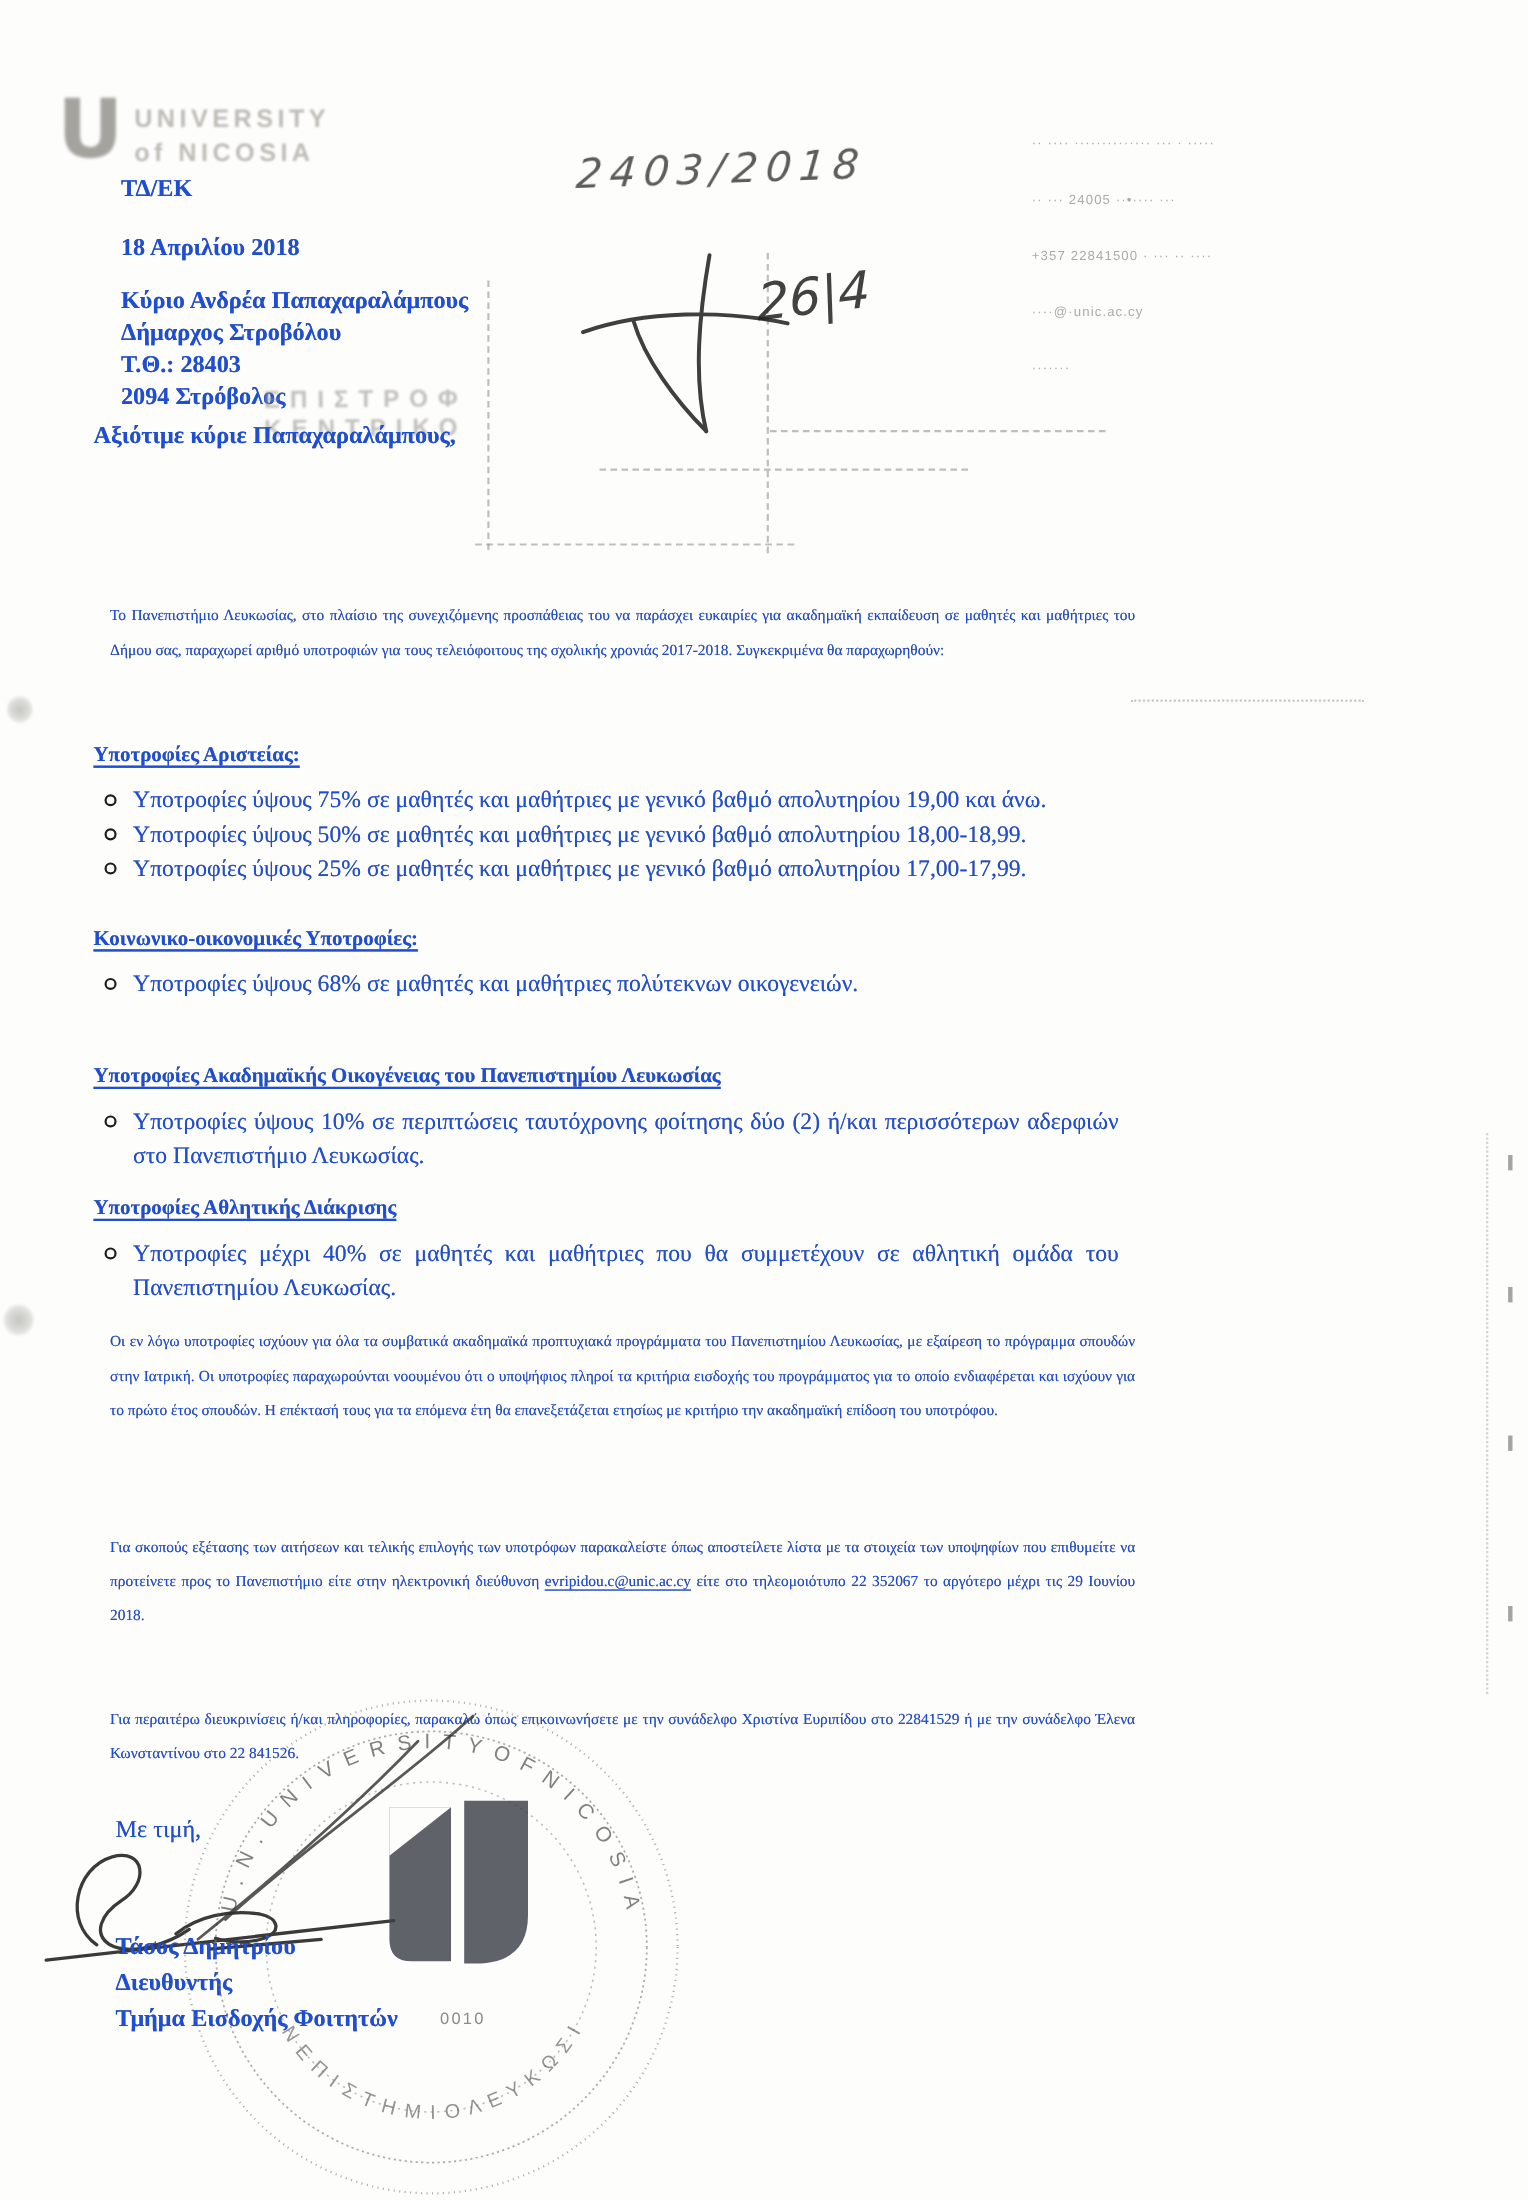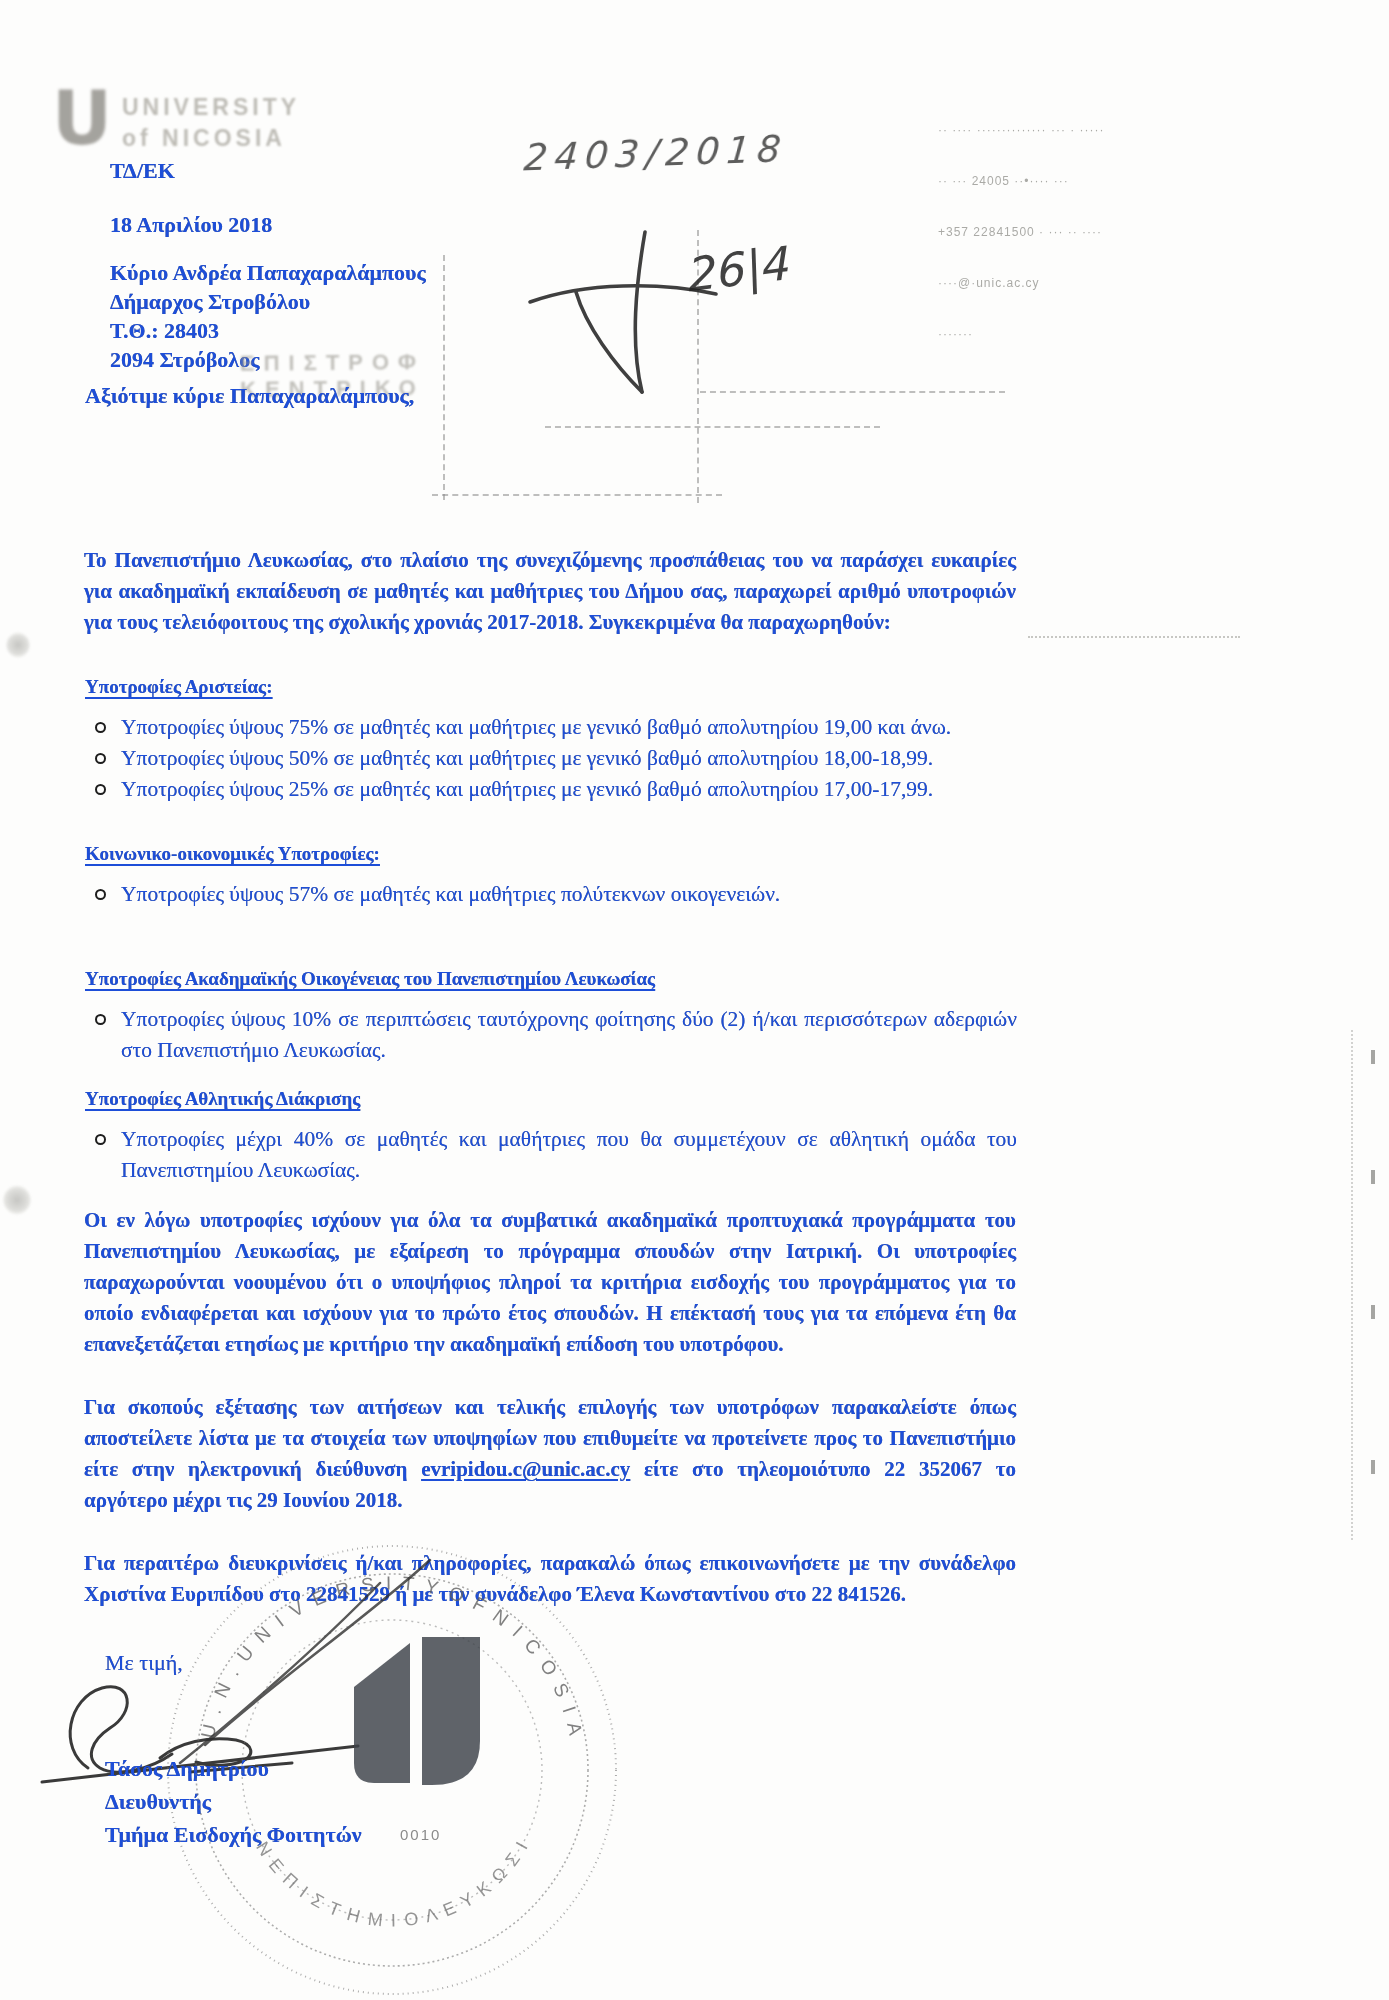--- a/index.html
+++ b/index.html
@@ -47,22 +47,22 @@
   .recv-stamp{
     left:240px;top:350px;
     font-family:"Liberation Sans",sans-serif;font-weight:bold;font-size:22px;line-height:26px;
     letter-spacing:9px;color:#99978f;opacity:.6;filter:blur(.9px);transform:rotate(-.5deg);
   }
   
   .dash-v{border-left:2px dashed #8b8b8b;opacity:.55;width:0;}
   .dash-h{border-top:2px dashed #8b8b8b;opacity:.55;height:0;}
   
   .para{
-    left:84px;width:932px;font-size:21px;line-height:31px;
-    text-align:justify;margin:0;font-weight:bold;
+    left:100px;width:932px;font-size:14px;line-height:31px;
+    text-align:justify;margin:0;
   }
   .sec-title{
     left:85px;font-size:19px;font-weight:bold;margin:0;
     text-decoration:underline;text-underline-offset:4px;text-decoration-thickness:1.5px;
   }
   ul.bullets{left:85px;width:932px;list-style:none;margin:0;padding:0;}
   ul.bullets li{display:flex;gap:15px;font-size:21.5px;line-height:31px;text-align:justify;}
   ul.bullets .marker{
     flex:0 0 auto;width:7px;height:7px;border:2px solid #1d1d1d;border-radius:50%;
     margin-top:10px;margin-left:10px;
@@ -144,21 +144,21 @@
   <li>
       <span class="marker"></span>
       <span>Υποτροφίες ύψους 25% σε μαθητές και μαθήτριες με γενικό βαθμό απολυτηρίου 17,00-17,99.</span>
     </li>
 </ul>
 
 <h3 class="abs sec-title ink" style="top:843px;">Κοινωνικο-οικονομικές Υποτροφίες:</h3>
 <ul class="abs bullets ink" style="top:879px;">
   <li>
       <span class="marker"></span>
-      <span>Υποτροφίες ύψους 57% σε μαθητές και μαθήτριες πολύτεκνων οικογενειών.</span>
+      <span>Υποτροφίες ύψους 68% σε μαθητές και μαθήτριες πολύτεκνων οικογενειών.</span>
     </li>
 </ul>
 
 <h3 class="abs sec-title ink" style="top:968px;">Υποτροφίες Ακαδημαϊκής Οικογένειας του Πανεπιστημίου Λευκωσίας</h3>
 <ul class="abs bullets ink" style="top:1004px;">
   <li>
       <span class="marker"></span>
       <span>Υποτροφίες ύψους 10% σε περιπτώσεις ταυτόχρονης φοίτησης δύο (2) ή/και περισσότερων αδερφιών στο Πανεπιστήμιο Λευκωσίας.</span>
     </li>
 </ul>

